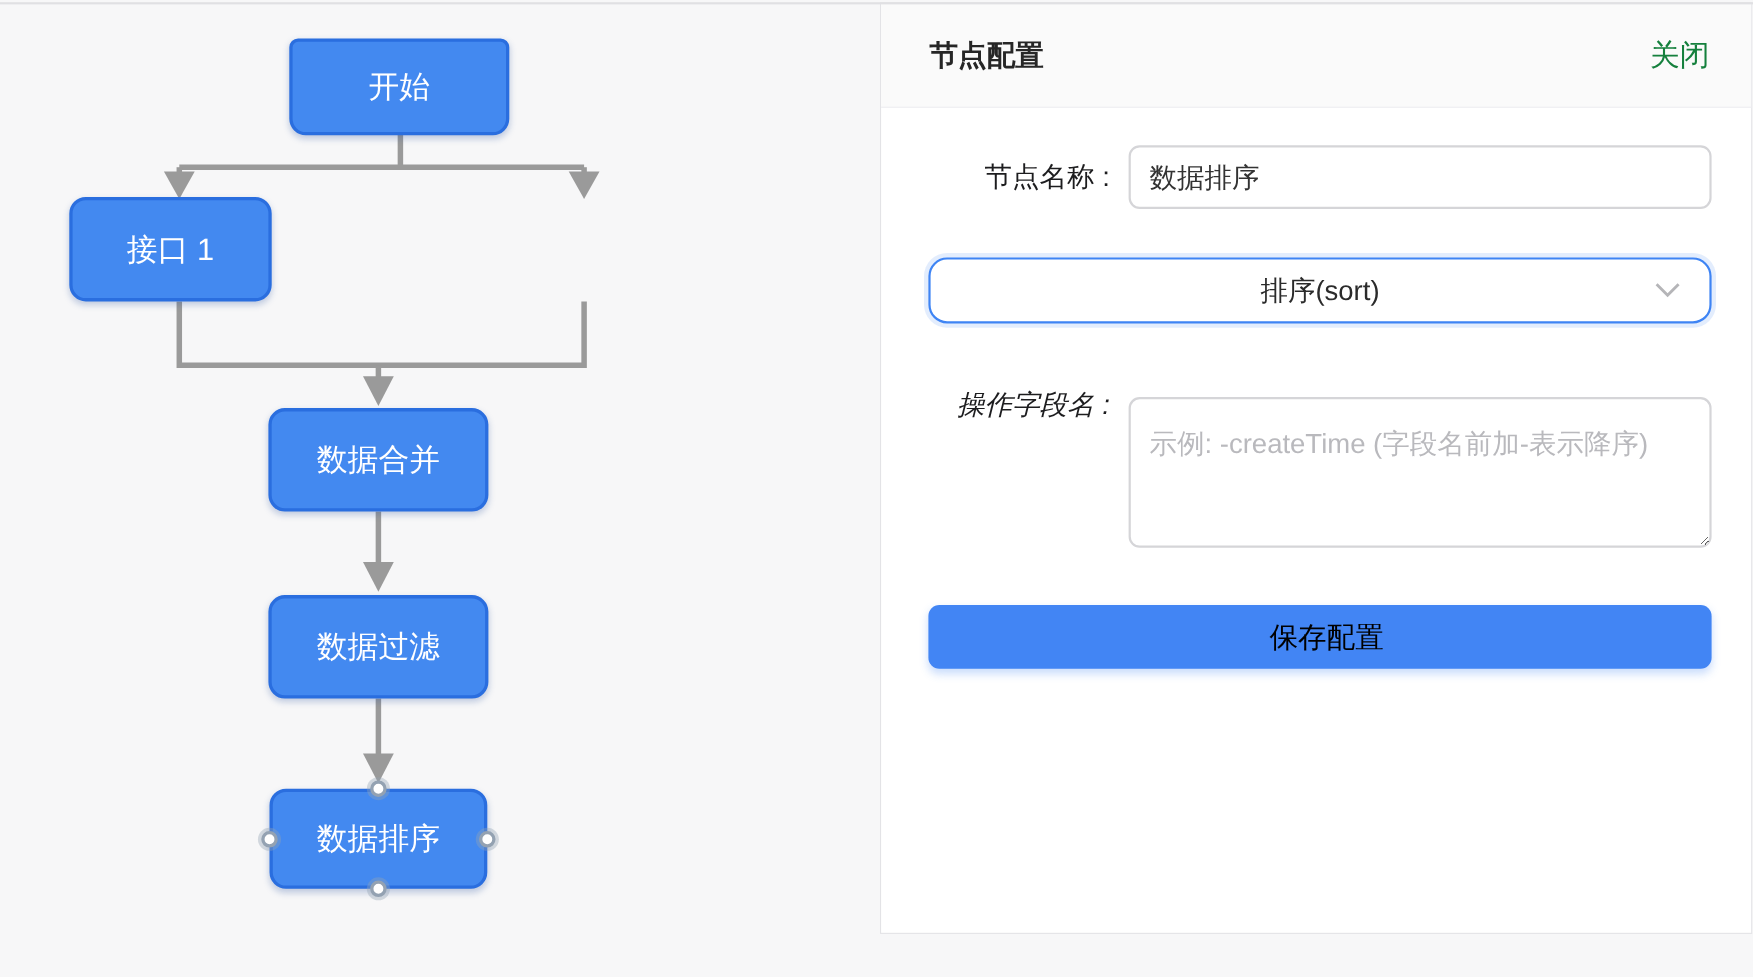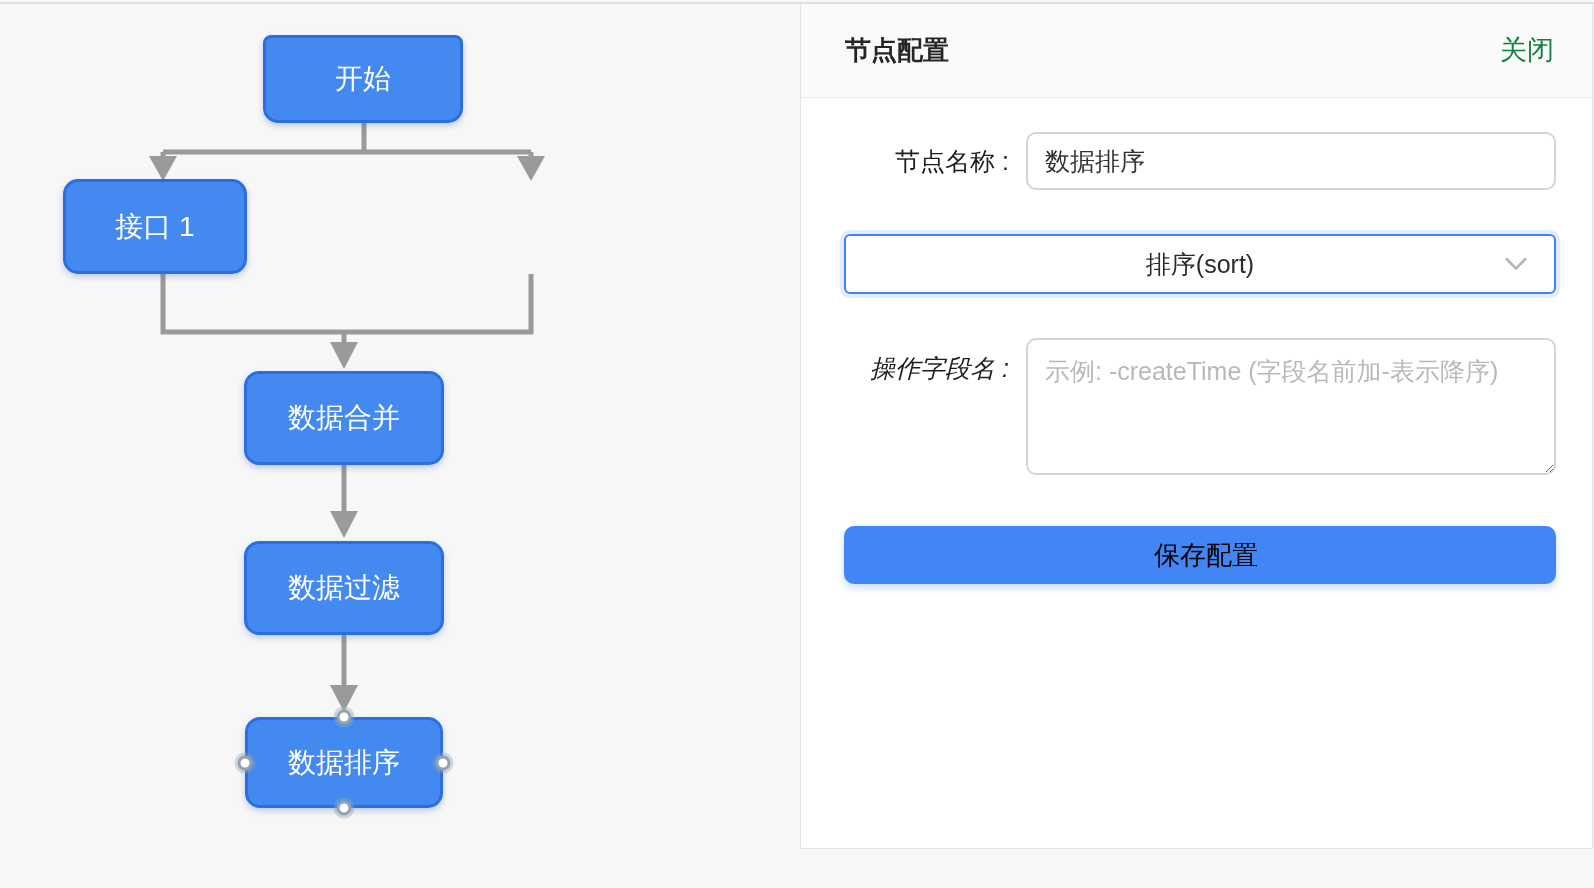--- a/index.html
+++ b/index.html
@@ -71,34 +71,34 @@
   .text-input {
     width:100%; height:58px;
     border:2px solid #d5d5d8; border-radius:10px;
     font-size:25px; color:#333333; padding:0 17px;
     font-family:"Liberation Sans","DejaVu Sans",sans-serif;
     outline:none; background:#fff;
   }
 
   .select-box {
     position:relative; width:100%; height:60px;
-    border:2px solid #3e84f4; border-radius:6px;
+    border:2px solid #3e84f4; border-radius:17px;
     box-shadow:0 0 0 4px rgba(66,133,244,0.15);
     background:#fff;
     display:flex; align-items:center; justify-content:center;
     font-size:25px; color:#2b2b2b; cursor:pointer;
   }
   .select-chevron { position:absolute; right:26px; top:50%; transform:translateY(-50%); line-height:0; }
 
   .textarea-input {
     width:100%; height:137px;
     border:2px solid #d5d5d8; border-radius:10px;
-    font-size:25px; color:#333333; padding:10px 17px;
-    font-family:"Liberation Sans","DejaVu Sans",sans-serif;
-    outline:none; resize:both; line-height:1.68; background:#fff;
+    font-size:25px; color:#333333; padding:20px 17px;
+    font-family:"Liberation Sans","DejaVu Sans",sans-serif;
+    outline:none; resize:both; line-height:1.68; background:#fff;margin-top:23px;
   }
   .textarea-input::placeholder { color:#b9b9bd; }
   .text-input::placeholder { color:#b9b9bd; }
   .row-textarea .form-label { line-height:1.3; padding-top:14px;font-style:italic; }
 
   .save-btn {
     display:block; width:100%; height:58px; margin-top:47px;
     background:#4285f4; border:none; border-radius:10px;
     color:#000000; font-size:26px; cursor:pointer;
     font-family:"Liberation Sans","DejaVu Sans",sans-serif;

